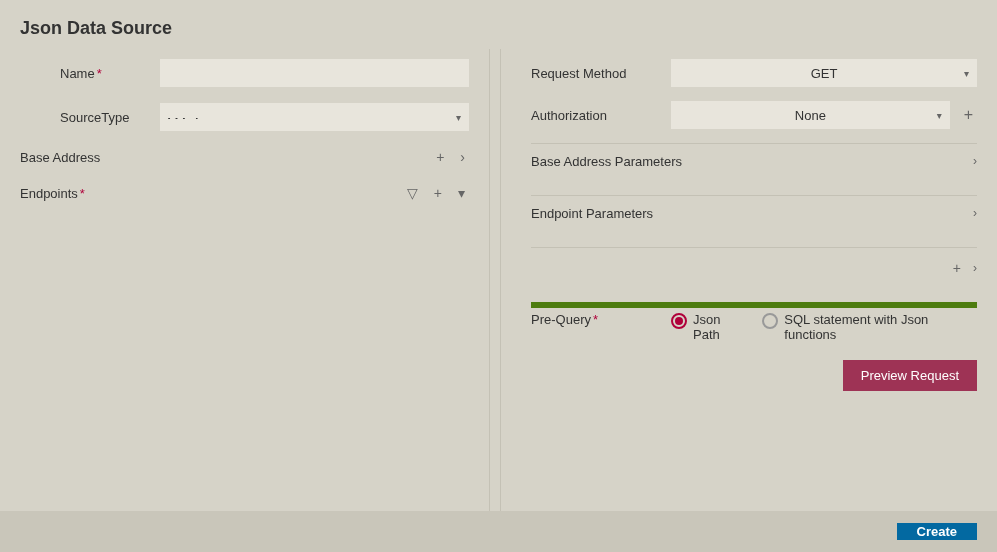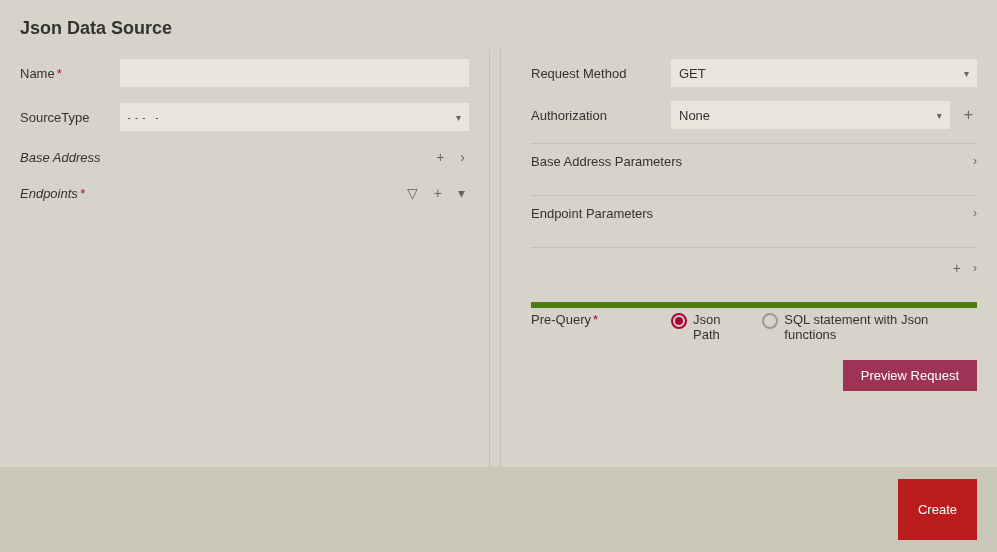--- a/index.html
+++ b/index.html
@@ -39,20 +39,21 @@
     .field-row {
       display: flex;
       align-items: center;
       gap: 10px;
     }
 
     .field-label {
       font-size: 13px;
       color: #333;
       min-width: 90px;
+      margin-left: 40px;
     }
 
     .required {
       color: #b0003a;
       margin-left: 2px;
     }
 
     .text-input {
       flex: 1;
       height: 28px;
@@ -94,21 +95,20 @@
 
     .field-row-with-actions {
       display: flex;
       align-items: center;
     }
 
     .field-label-section {
       font-size: 13px;
       color: #333;
       min-width: 90px;
-      font-style: italic;
     }
 
     .actions-group {
       display: flex;
       align-items: center;
       gap: 8px;
       margin-left: auto;
     }
 
     .icon-btn {
@@ -161,20 +161,21 @@
       width: 100%;
       height: 28px;
       background: #e8e5dc;
       border: none;
       outline: none;
       padding: 0 8px;
       font-size: 13px;
       color: #333;
       appearance: none;
       cursor: pointer;
+      text-align: center;
     }
 
     .rp-chevron {
       position: absolute;
       right: 8px;
       pointer-events: none;
       font-size: 10px;
       color: #666;
     }
 
@@ -297,27 +298,27 @@
       background: #9e3355;
       color: white;
       border: none;
       padding: 8px 18px;
       font-size: 13px;
       cursor: pointer;
       font-weight: 500;
     }
 
     .btn-create {
-      background: #b91c1c;
+      background: #0369a1;
       color: white;
       border: none;
-      padding: 23px 20px;
-      font-size: 13px;
-      cursor: pointer;
-      font-weight: 400;
+      padding: 1px 20px;
+      font-size: 13px;
+      cursor: pointer;
+      font-weight: 700;
     }
   </style>
 </head>
 <body>
 
 <div class="page-title">Json Data Source</div>
 
 <div class="main-content">
 
   <div class="left-panel">

